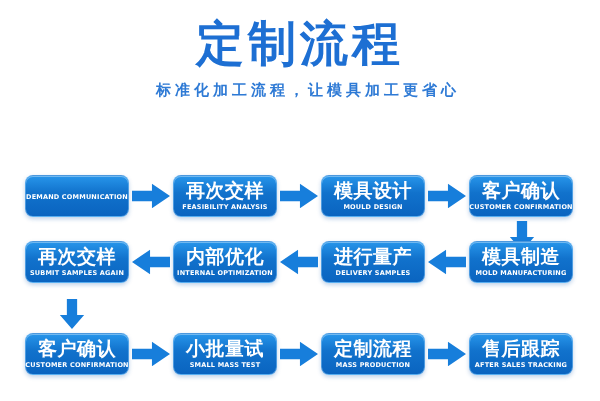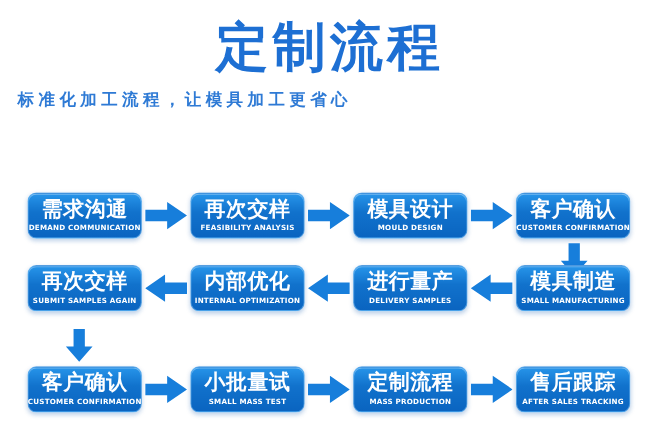--- a/index.html
+++ b/index.html
@@ -16,21 +16,21 @@
   .canvas{
     position:relative;width:600px;height:401px;background:#ffffff;
     overflow:hidden;margin:0 auto;
   }
   .page-title{
     margin-top:16px;text-align:center;
     font-size:48px;font-weight:900;letter-spacing:4px;
     color:var(--title-color);line-height:1.15;
   }
   .page-subtitle{
-    margin-top:10px;text-align:left;
+    margin-top:10px;text-align:center;
     font-size:15px;font-weight:700;letter-spacing:4px;
     color:var(--subtitle-color);
     padding-left:16px;
   }
   .flow-row{
     position:absolute;left:0;width:600px;height:42px;
     display:flex;align-items:stretch;padding-left:25px;
   }
   .row-1{top:175px;}
   .row-2{top:241px;}
@@ -64,21 +64,20 @@
 </head>
 <body>
 
 <div class="canvas">
 
   <div class="page-title">定制流程</div>
   <div class="page-subtitle">标准化加工流程，让模具加工更省心</div>
 
   <div class="flow-row row-1">
     <div class="step-box">
-      <div class="step-zh">需求沟通</div>
       <div class="step-en">DEMAND COMMUNICATION</div>
     </div>
     <div class="arrow-slot">
       <svg width="38" height="30" viewBox="0 0 40 30">
           <path d="M0 9.5 H21 V2 L40 15 L21 28 V20.5 H0 Z"></path>
         </svg>
     </div>
     <div class="step-box">
       <div class="step-zh">再次交样</div>
       <div class="step-en">FEASIBILITY ANALYSIS</div>
@@ -132,21 +131,21 @@
       <div class="step-zh">进行量产</div>
       <div class="step-en">DELIVERY SAMPLES</div>
     </div>
     <div class="arrow-slot arrow-left">
       <svg width="38" height="30" viewBox="0 0 40 30">
           <path d="M0 9.5 H21 V2 L40 15 L21 28 V20.5 H0 Z"></path>
         </svg>
     </div>
     <div class="step-box">
       <div class="step-zh">模具制造</div>
-      <div class="step-en">SMALL MANUFACTURING</div>
+      <div class="step-en">MOLD MANUFACTURING</div>
     </div>
   </div>
 
   <div class="down-arrow down-arrow-2">
     <svg width="28" height="30" viewBox="0 0 30 32">
         <path d="M9.5 0 V17 H2 L15 32 L28 17 H20.5 V0 Z"></path>
       </svg>
   </div>
 
   <div class="flow-row row-3">

